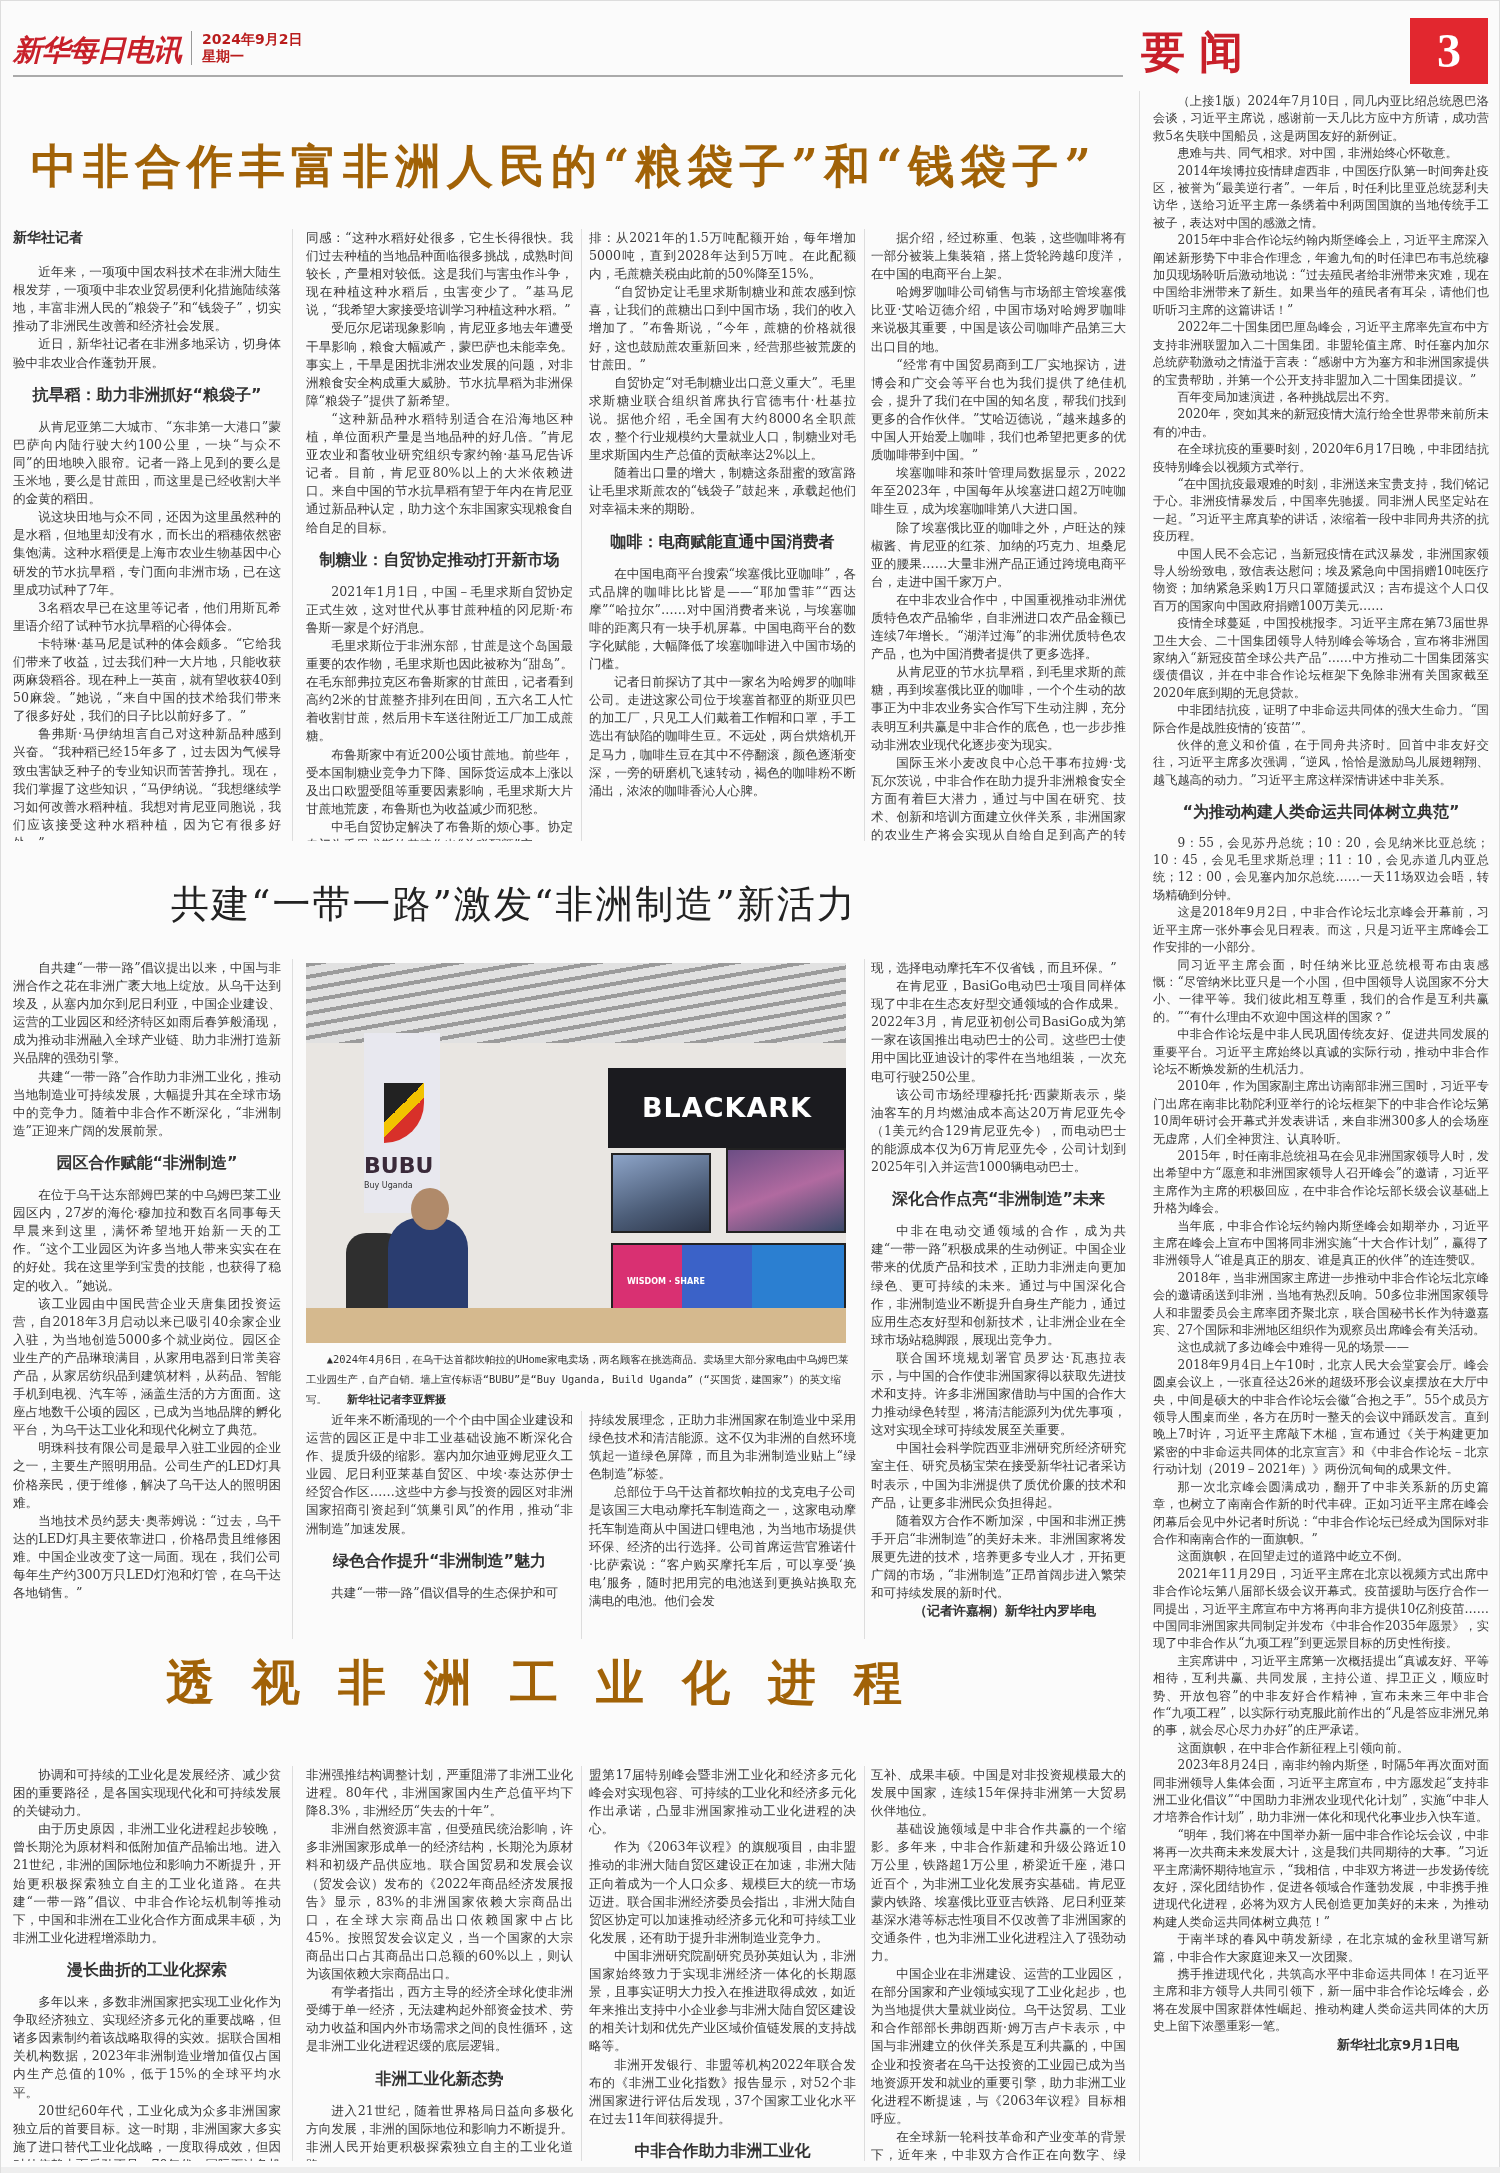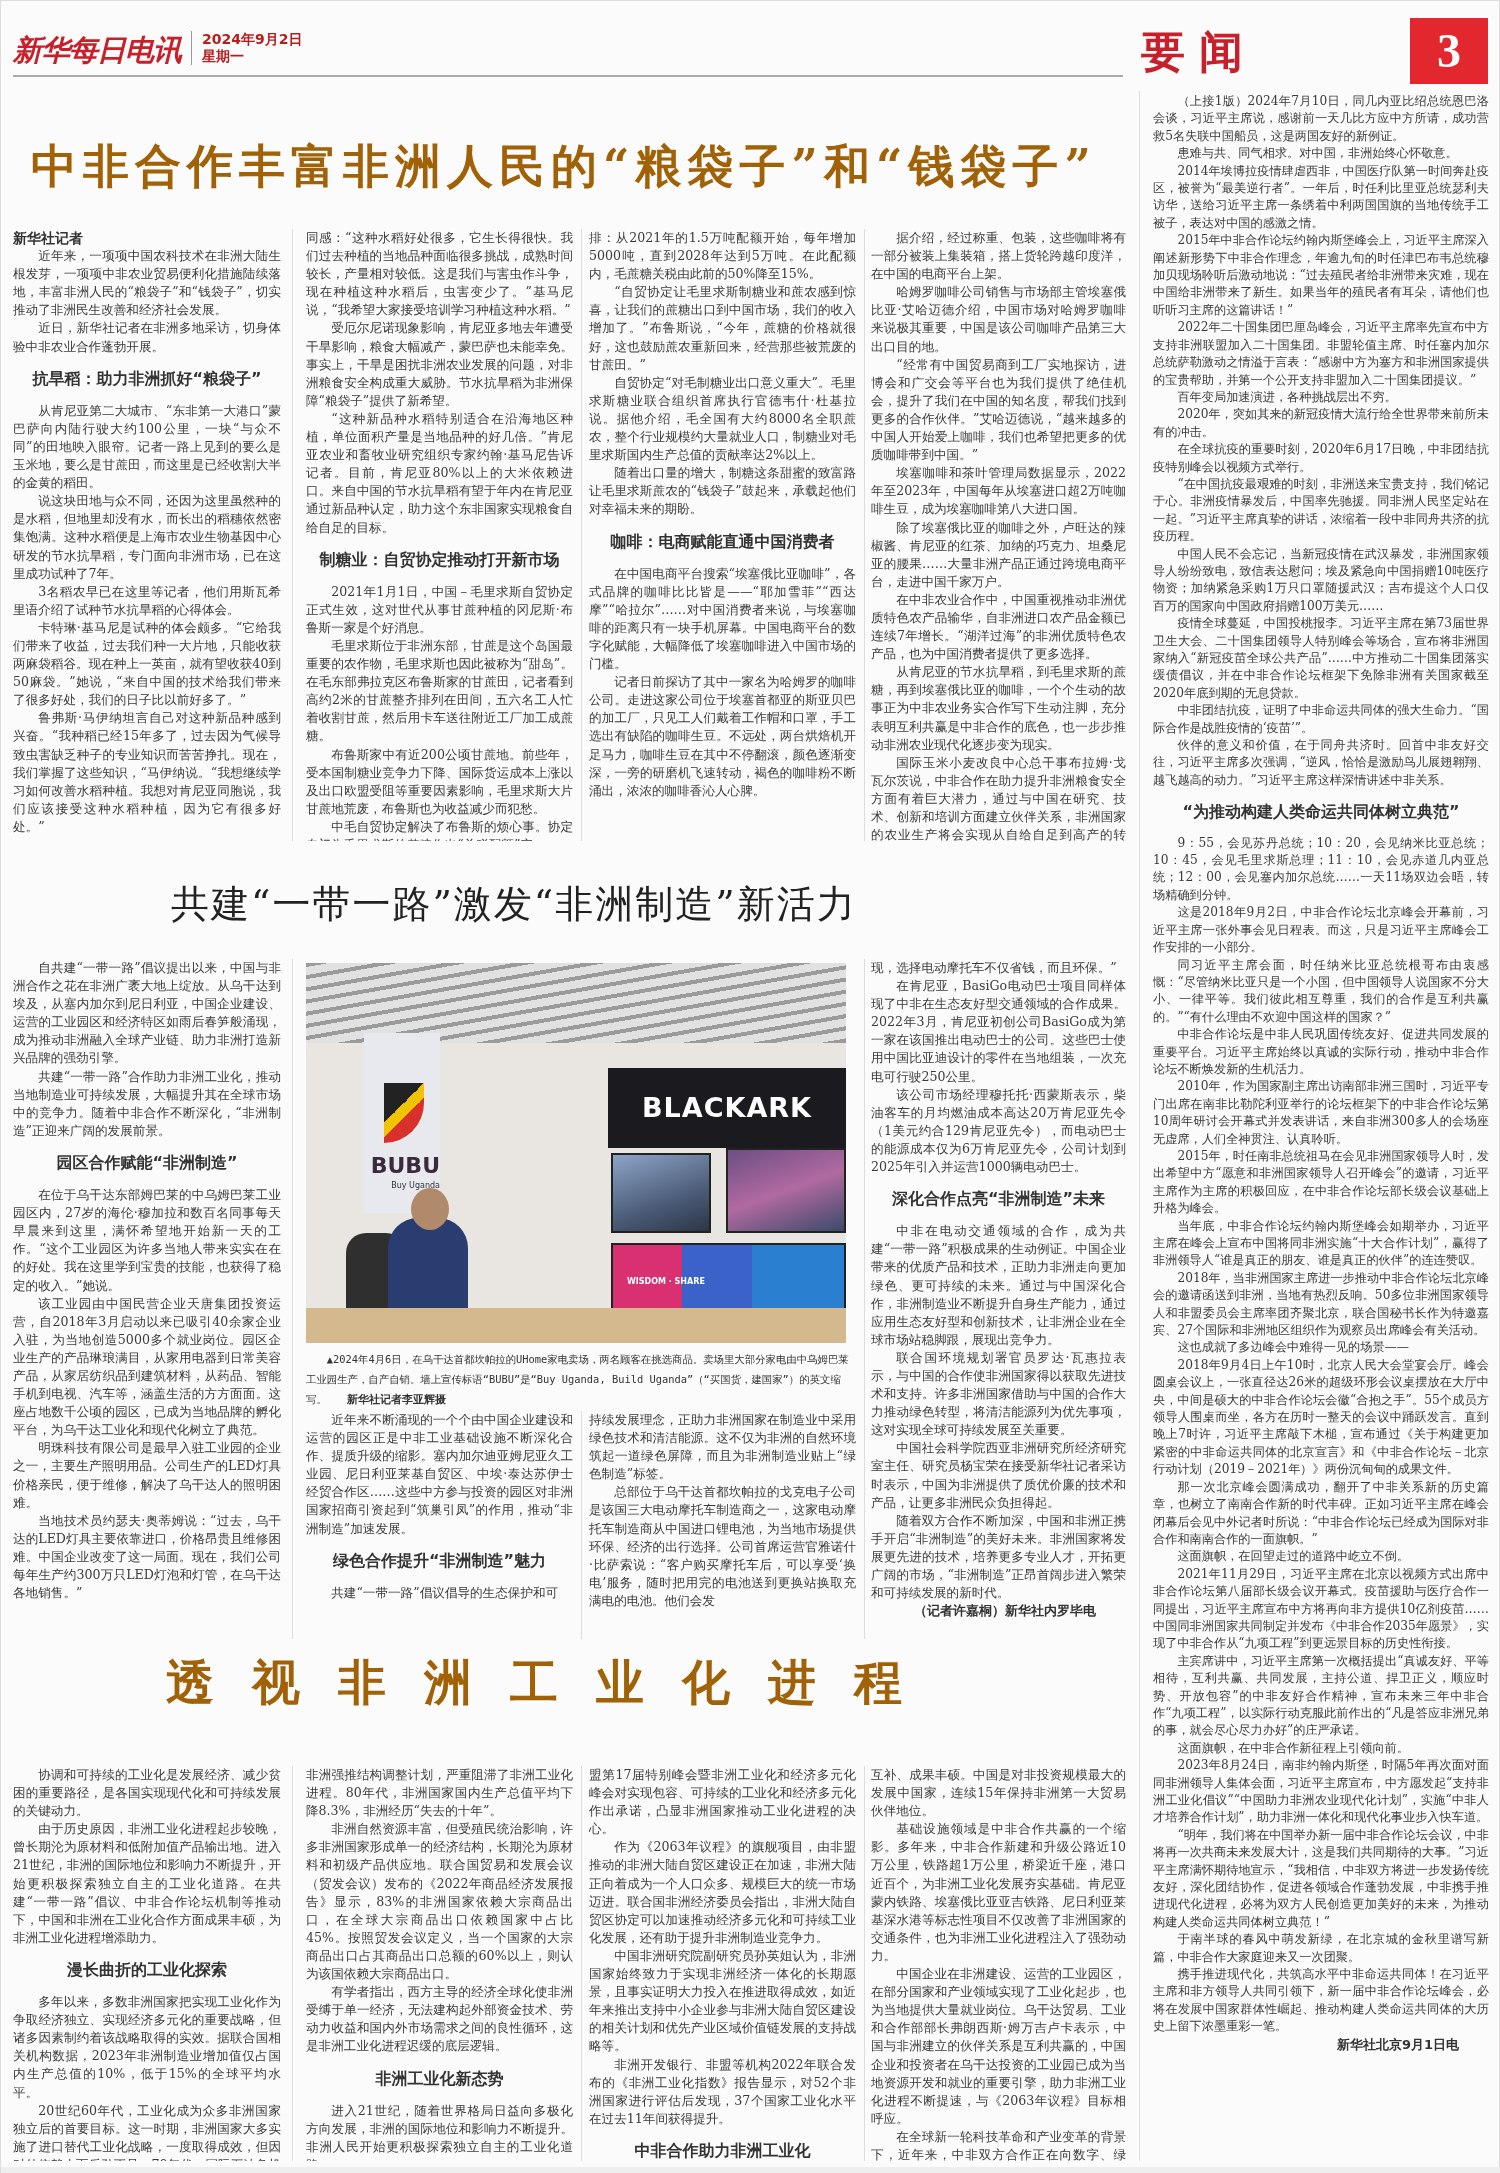--- a/index.html
+++ b/index.html
@@ -13,27 +13,27 @@
 .topline{position:absolute;left:12px;top:74px;width:1110px;height:2px;background:#aaa}
 .section-name{position:absolute;left:1140px;top:22px;font-family:"DejaVu Serif",serif;font-weight:bold;font-size:44px;color:#c8202a;letter-spacing:14px}
 .page-no{position:absolute;left:1409px;top:17px;width:78px;height:66px;background:#e2272f;color:#fff;font-family:"Liberation Serif",serif;font-weight:bold;font-size:48px;text-align:center;line-height:66px}
 .headline{position:absolute;font-family:"DejaVu Serif",serif;font-weight:bold;color:#a16207;white-space:nowrap}
 .h1{left:30px;top:135px;font-size:46px;letter-spacing:6px}
 .h2{left:170px;top:878px;font-size:38px;letter-spacing:2px;font-weight:normal;color:#222}
 .h3{left:165px;top:1650px;font-size:48px;letter-spacing:38px}
 .col{position:absolute;font-size:12.6px;line-height:18.1px;text-align:justify;color:#3a3a3a;overflow:hidden}
 .col p{text-indent:2em}
 .col p.noind{text-indent:0}
-.byline{font-family:Liberation Sans, sans-serif;font-weight:bold;font-size:14px;color:#333;}
+.byline{font-family:Liberation Serif, serif;font-weight:bold;font-size:14px;color:#333;margin-bottom:16px}
 .subhead{font-family:"DejaVu Sans",sans-serif;font-weight:bold;font-size:16px;color:#333;text-align:center;margin:14px 0 14px;text-indent:0}
 .signoff{font-family:"DejaVu Sans",sans-serif;font-weight:bold;font-size:13px;text-align:right;color:#333;text-indent:0;padding-right:30px}
 .vline{position:absolute;background:#ddd;width:1px}
 .photo{position:absolute;left:305px;top:962px;width:540px;height:380px;background:linear-gradient(180deg,#bfbfbf 0 14%,#e9e6e2 14% 100%);overflow:hidden}
 .ceiling{position:absolute;left:0;top:0;width:100%;height:80px;background:repeating-linear-gradient(170deg,#9b9b9b 0 4px,#e1e1e1 4px 12px)}
-.bubu{position:absolute;left:58px;top:70px;width:76px;height:180px;background:#e8e8ef;text-align:right}
+.bubu{position:absolute;left:58px;top:70px;width:76px;height:180px;background:#e8e8ef;text-align:left}
 .bubu-mark{position:absolute;left:20px;top:50px;width:40px;height:60px;border-radius:0 0 40px 0;background:linear-gradient(135deg,#222 0 40%,#f2c300 40% 55%,#d8302a 55%)}
 .bubu-text{position:absolute;left:0;top:120px;width:100%;font-family:"DejaVu Sans",sans-serif;font-weight:bold;font-size:22px;color:#3a2a3a}
 .bubu-sub{position:absolute;left:0;top:148px;width:100%;font-family:"DejaVu Sans",sans-serif;font-size:8px;color:#333}
 .blackark{position:absolute;left:302px;top:105px;width:238px;height:80px;background:#1b1b1f;color:#fff;font-family:"DejaVu Sans",sans-serif;font-weight:bold;font-size:27px;text-align:center;line-height:80px;letter-spacing:1px}
 .tv{position:absolute;background:#333;border:2px solid #222}
 .tv1{left:305px;top:190px;width:100px;height:80px;background:linear-gradient(160deg,#8da4c8,#4c5d78 60%,#2c3548)}
 .tv2{left:420px;top:185px;width:120px;height:85px;background:linear-gradient(160deg,#6c4e85,#b16aa0 50%,#3c4a6a)}
 .tv3{left:305px;top:280px;width:235px;height:90px;background:linear-gradient(90deg,#d93072 0 30%,#3b62c8 30% 60%,#2b7fd1 60%)}
 .tv3-text{position:absolute;left:14px;top:32px;font-family:"DejaVu Sans",sans-serif;font-size:8px;color:#fff;font-weight:bold}
 .person1{position:absolute;left:40px;top:270px;width:60px;height:110px;background:#2f2f2f;border-radius:20px 20px 0 0}

